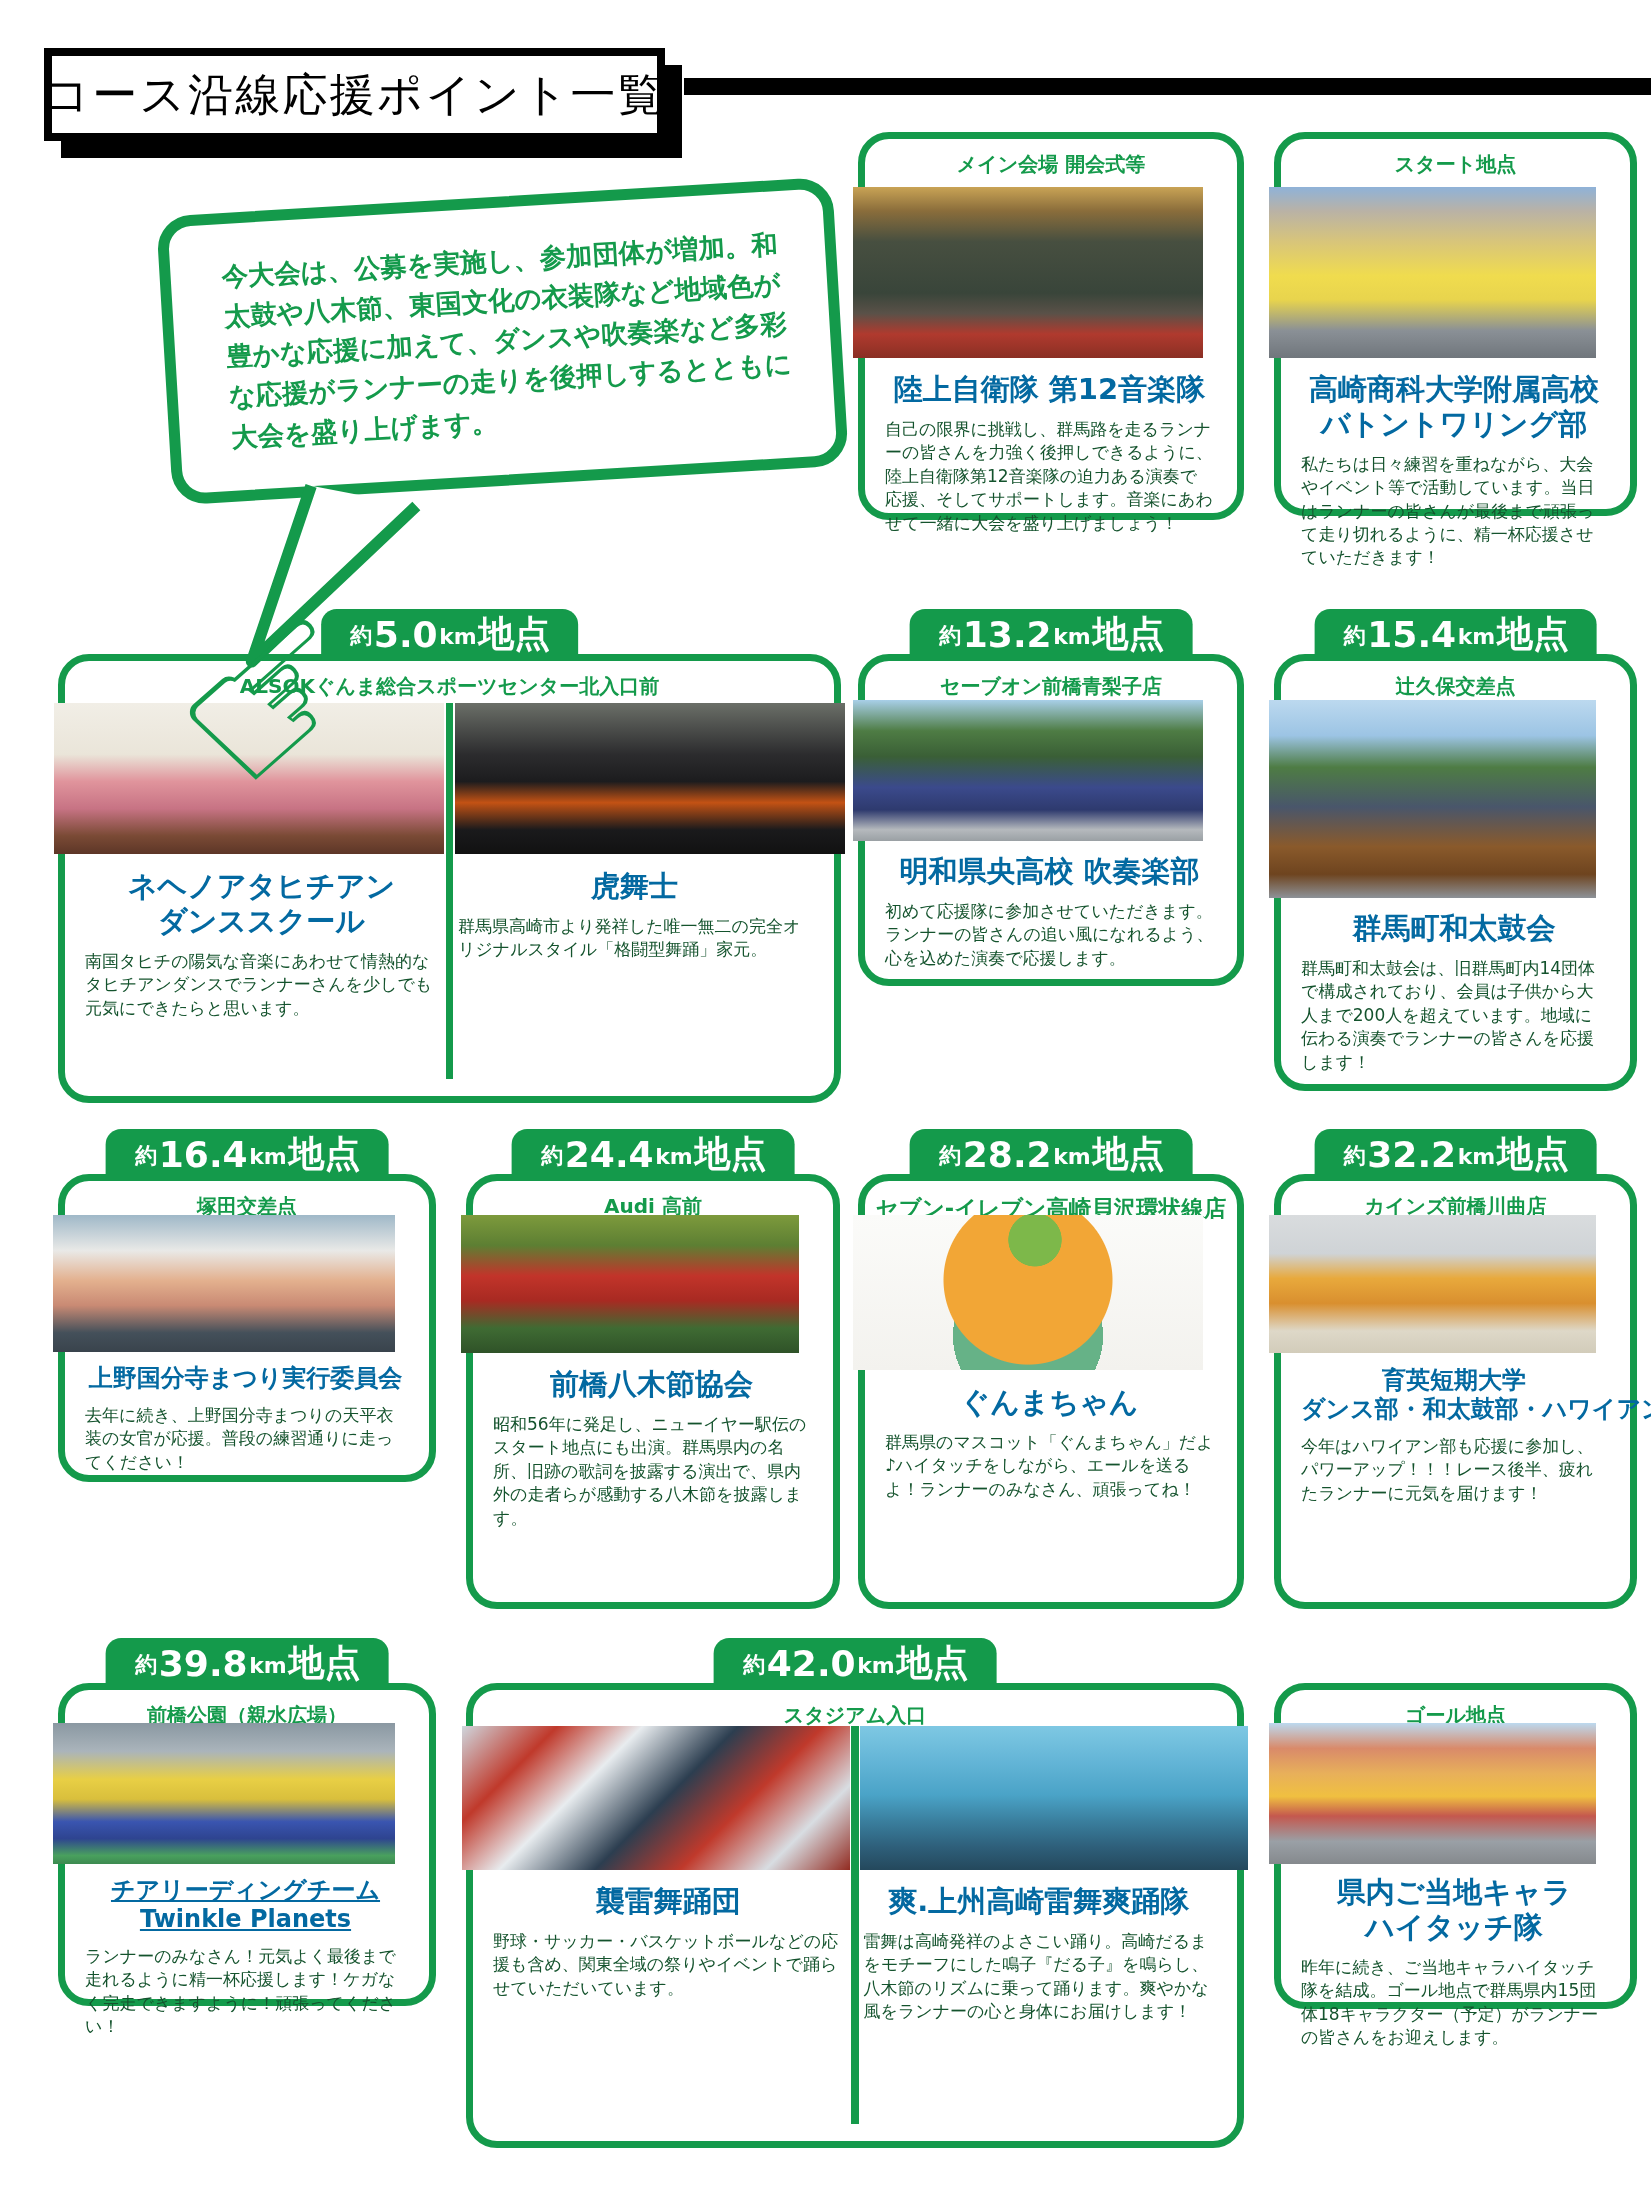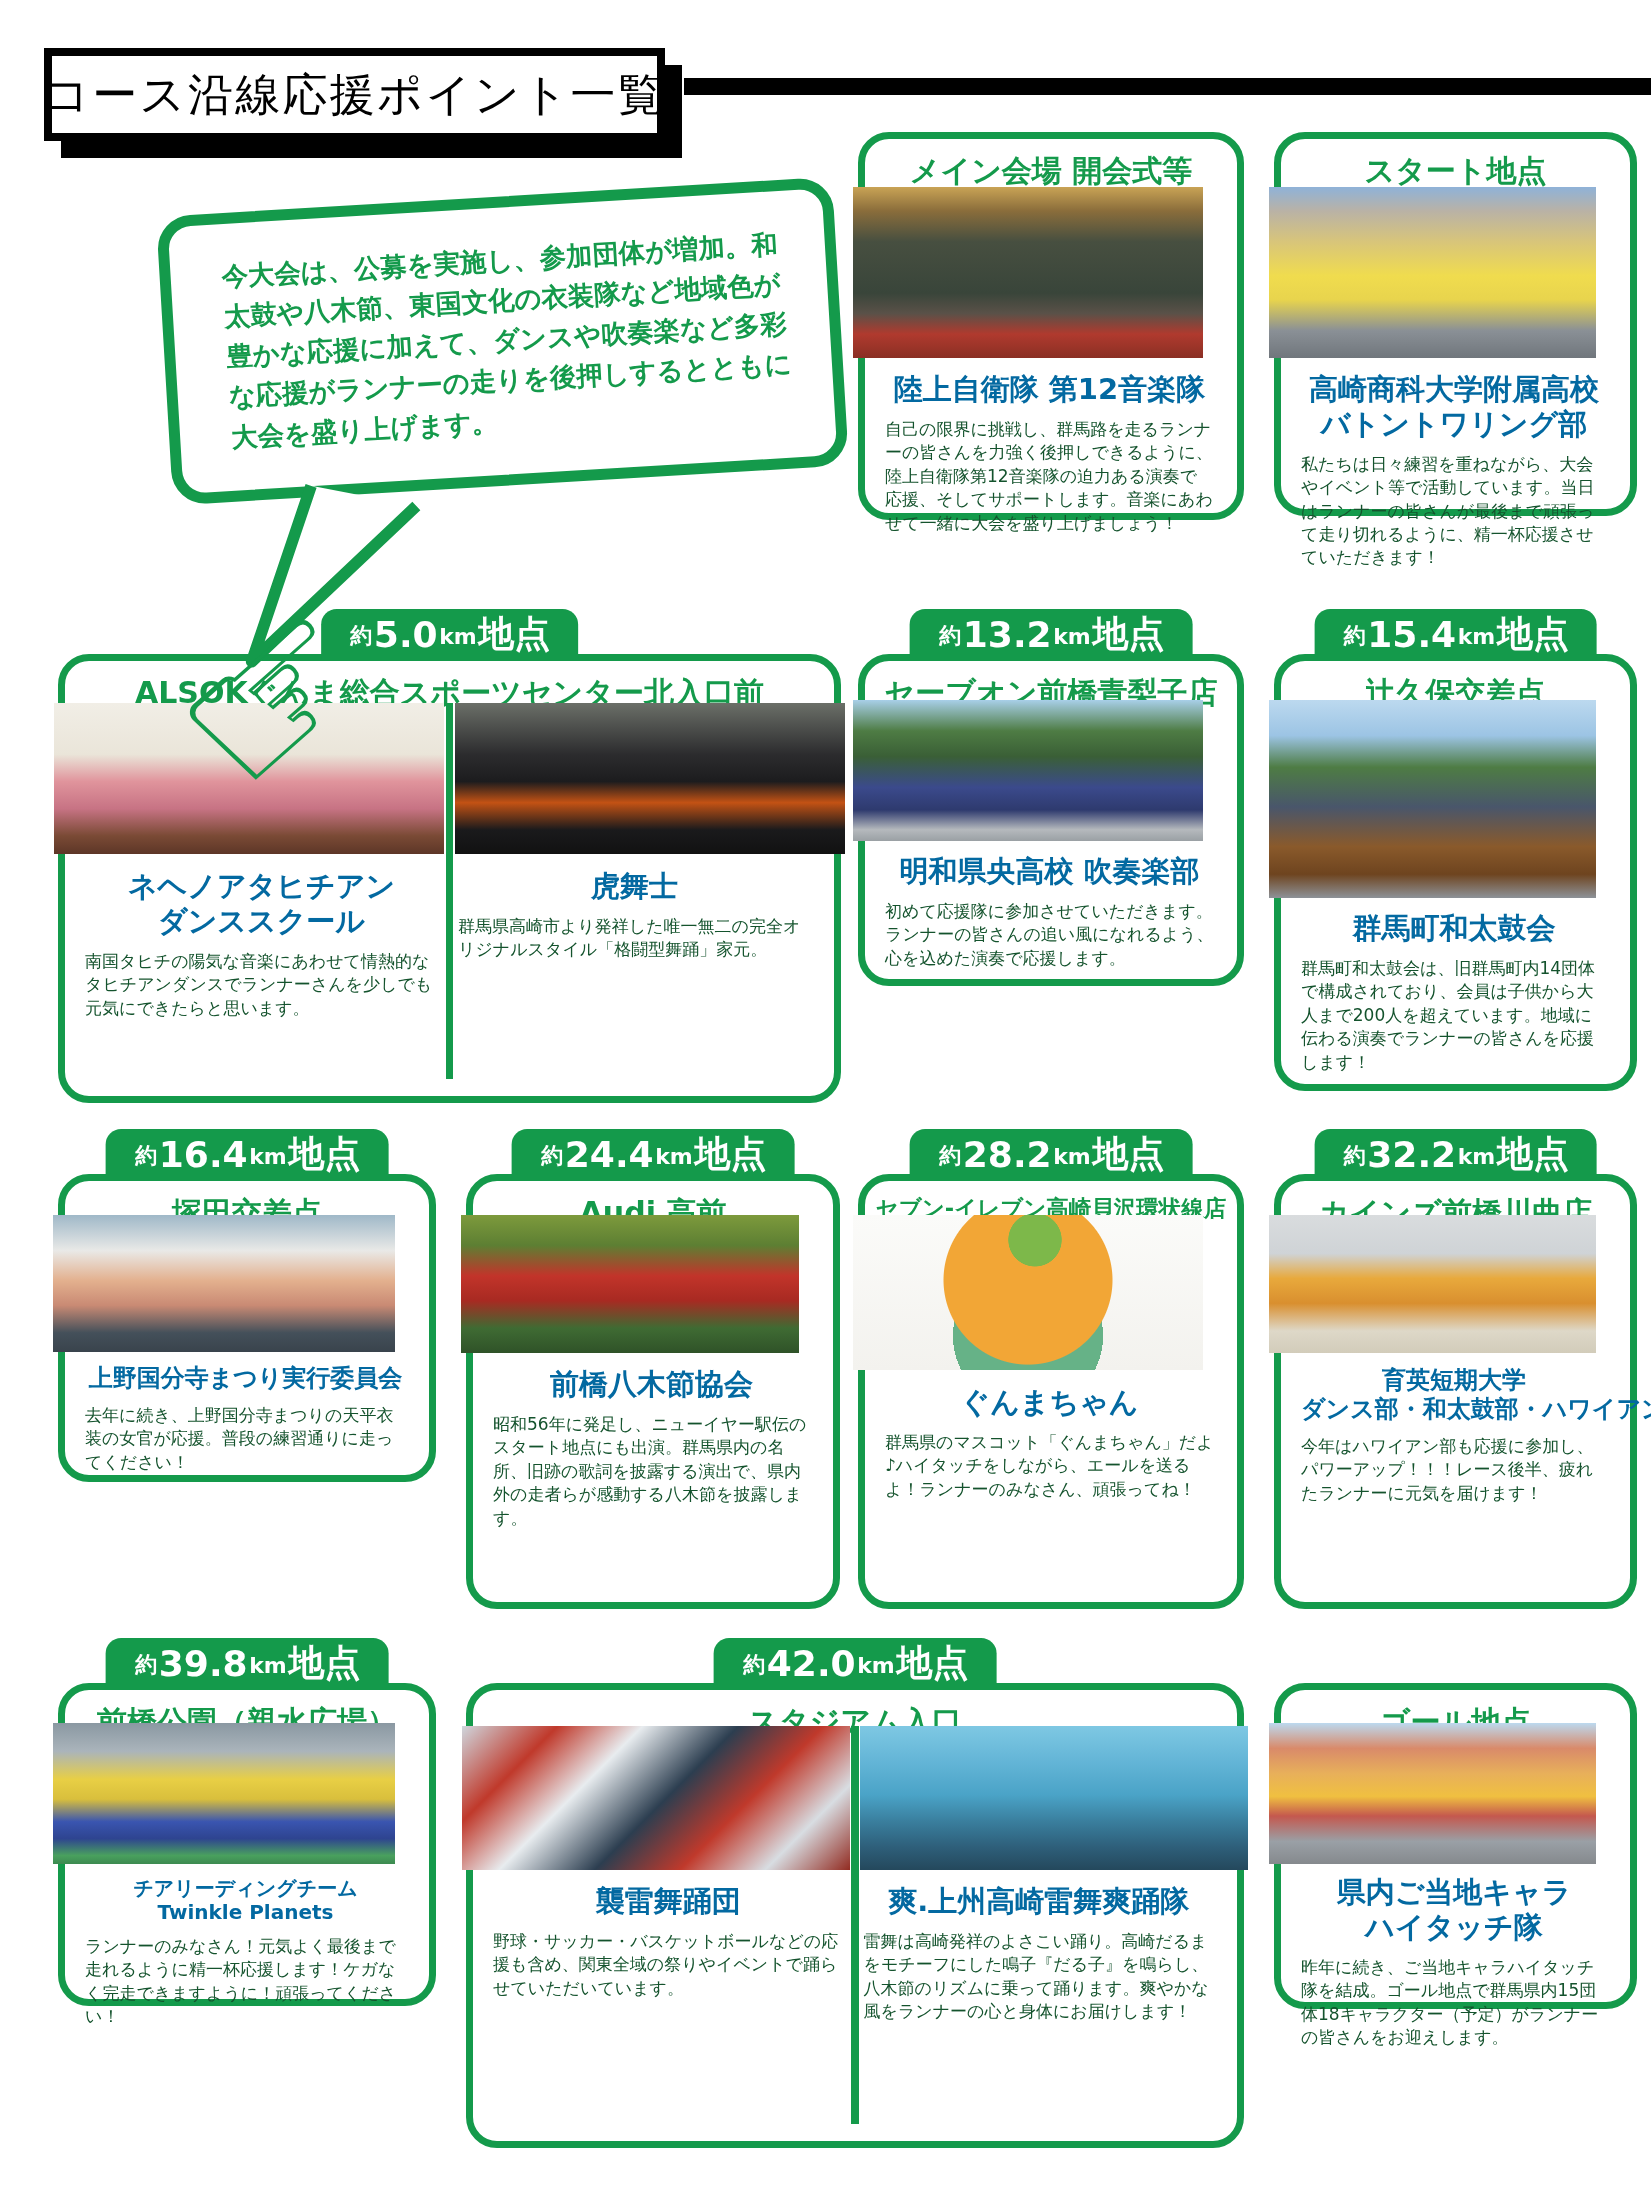--- a/index.html
+++ b/index.html
@@ -56,21 +56,21 @@
     position:absolute;left:50%;transform:translateX(-50%);top:-45px;height:50px;
     background:var(--green);color:#fff;border-radius:15.5px 15.5px 0 0;
     display:flex;align-items:center;justify-content:center;
     padding:0 28px;white-space:nowrap;z-index:2;
     font-weight:bold;
   }
   .tab .big{font-size:36px;}
   .tab .sm{font-size:22px;font-weight:bold;padding:4.7px 1.6px 0;}
   .hdr{
     position:absolute;left:9.3px;right:9.3px;top:12.4px;
-    text-align:center;color:var(--green);font-weight:bold;font-size:30px;
+    text-align:center;color:var(--green);font-weight:bold;font-size:20px;
     white-space:nowrap;overflow:hidden;z-index:1;
   }
   .photo{position:absolute;background:#ccc;z-index:1;}
   .photo.single{left:-11.7px;right:34px;top:var(--ptop);height:var(--ph);}
   .photo.p0{left:-11px;right:calc(50% + 5.4px);top:var(--ptop);height:var(--ph);}
   .photo.p1{left:calc(50% + 5.4px);right:-11px;top:var(--ptop);height:var(--ph);}
   .vdiv{
     position:absolute;left:calc(50% - 3.9px);width:7.8px;
     top:var(--ptop);bottom:17px;background:var(--green);z-index:0;
   }
@@ -315,21 +315,21 @@
           <span class="sm">約</span>
           <span class="big">39.8</span>
           <span class="sm">km</span>
           <span class="big">地点</span>
         </div>
         <div class="box">
           <div class="hdr">前橋公園（親水広場）</div>
           <div class="photo single photo-cheer-rain"></div>
           <div class="texts">
             <div class="entry">
-              <h3 class="ttl" style="font-size: 20px;"><span>チアリーディングチーム</span><br><span>Twinkle Planets</span></h3>
+              <h3 class="ttl" style="font-size: 24px; text-decoration: underline;"><span>チアリーディングチーム</span><br><span>Twinkle Planets</span></h3>
               <p class="desc">ランナーのみなさん！元気よく最後まで走れるように精一杯応援します！ケガなく完走できますように！頑張ってください！</p>
             </div>
           </div>
         </div>
       </section>
       <section class="card card-km42">
         <div class="tab">
           <span class="sm">約</span>
           <span class="big">42.0</span>
           <span class="sm">km</span>

